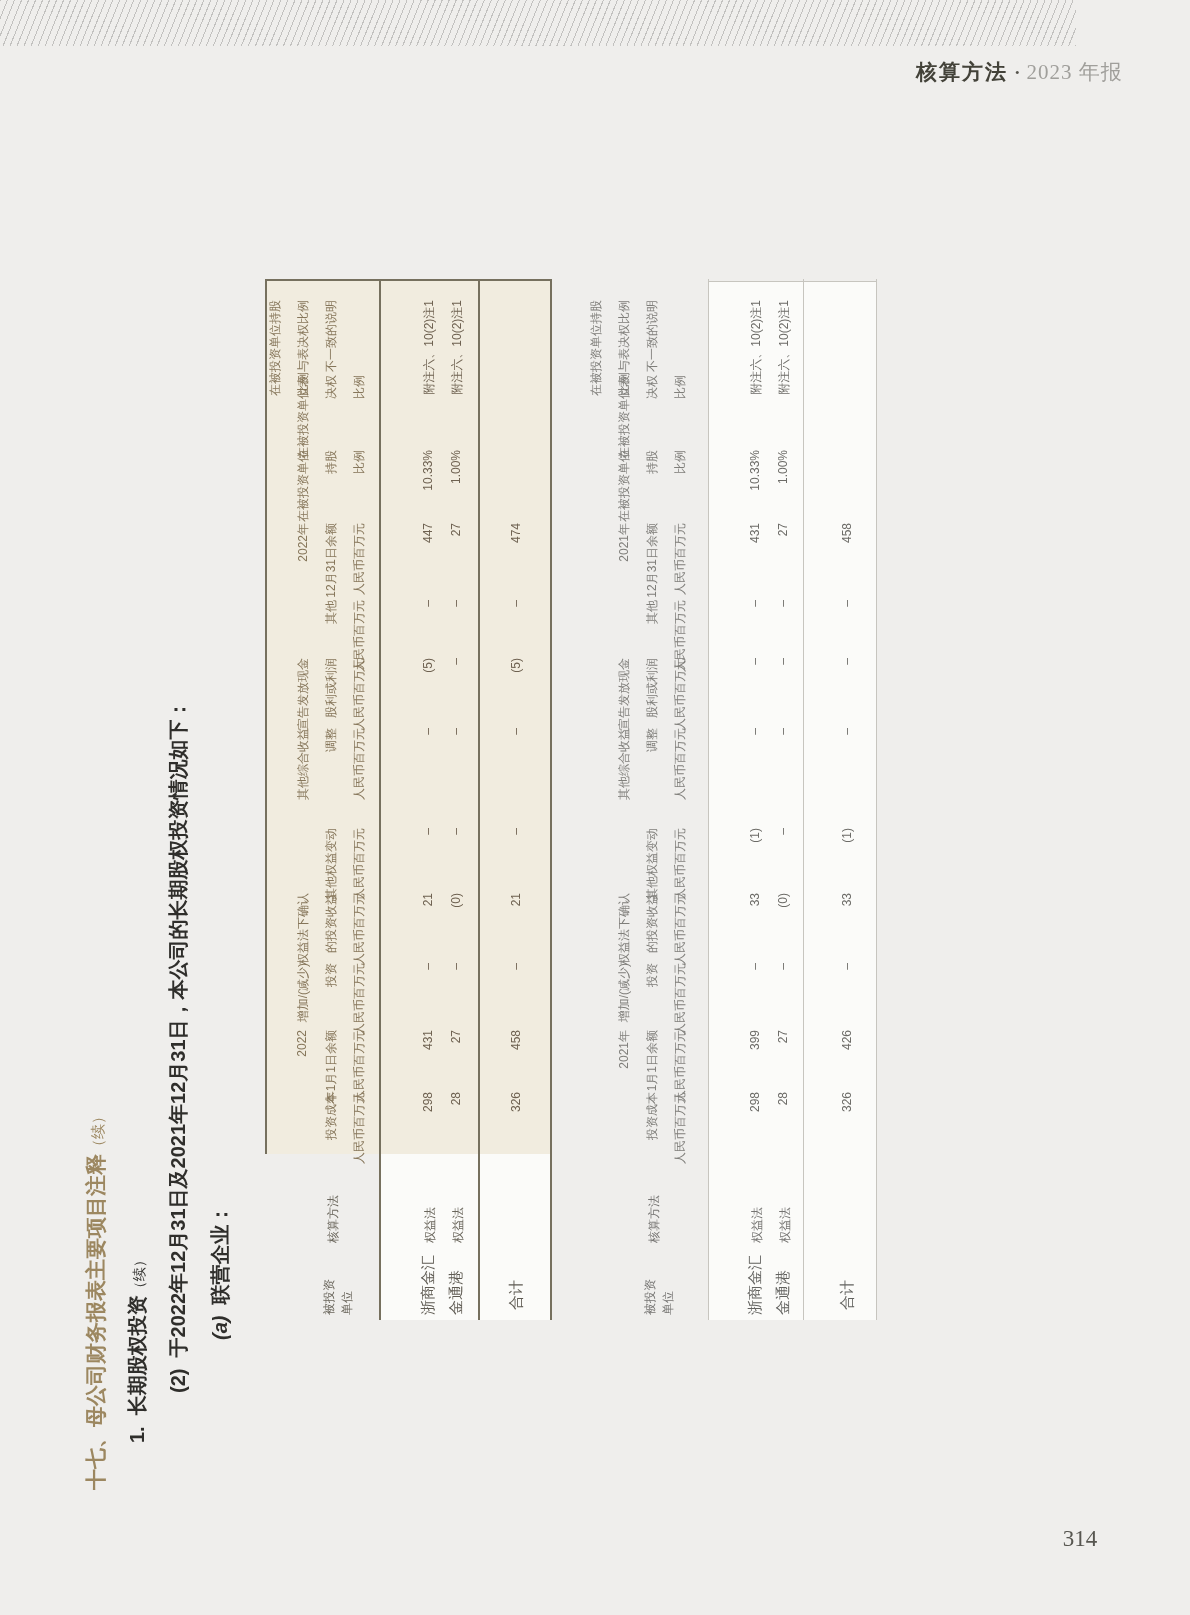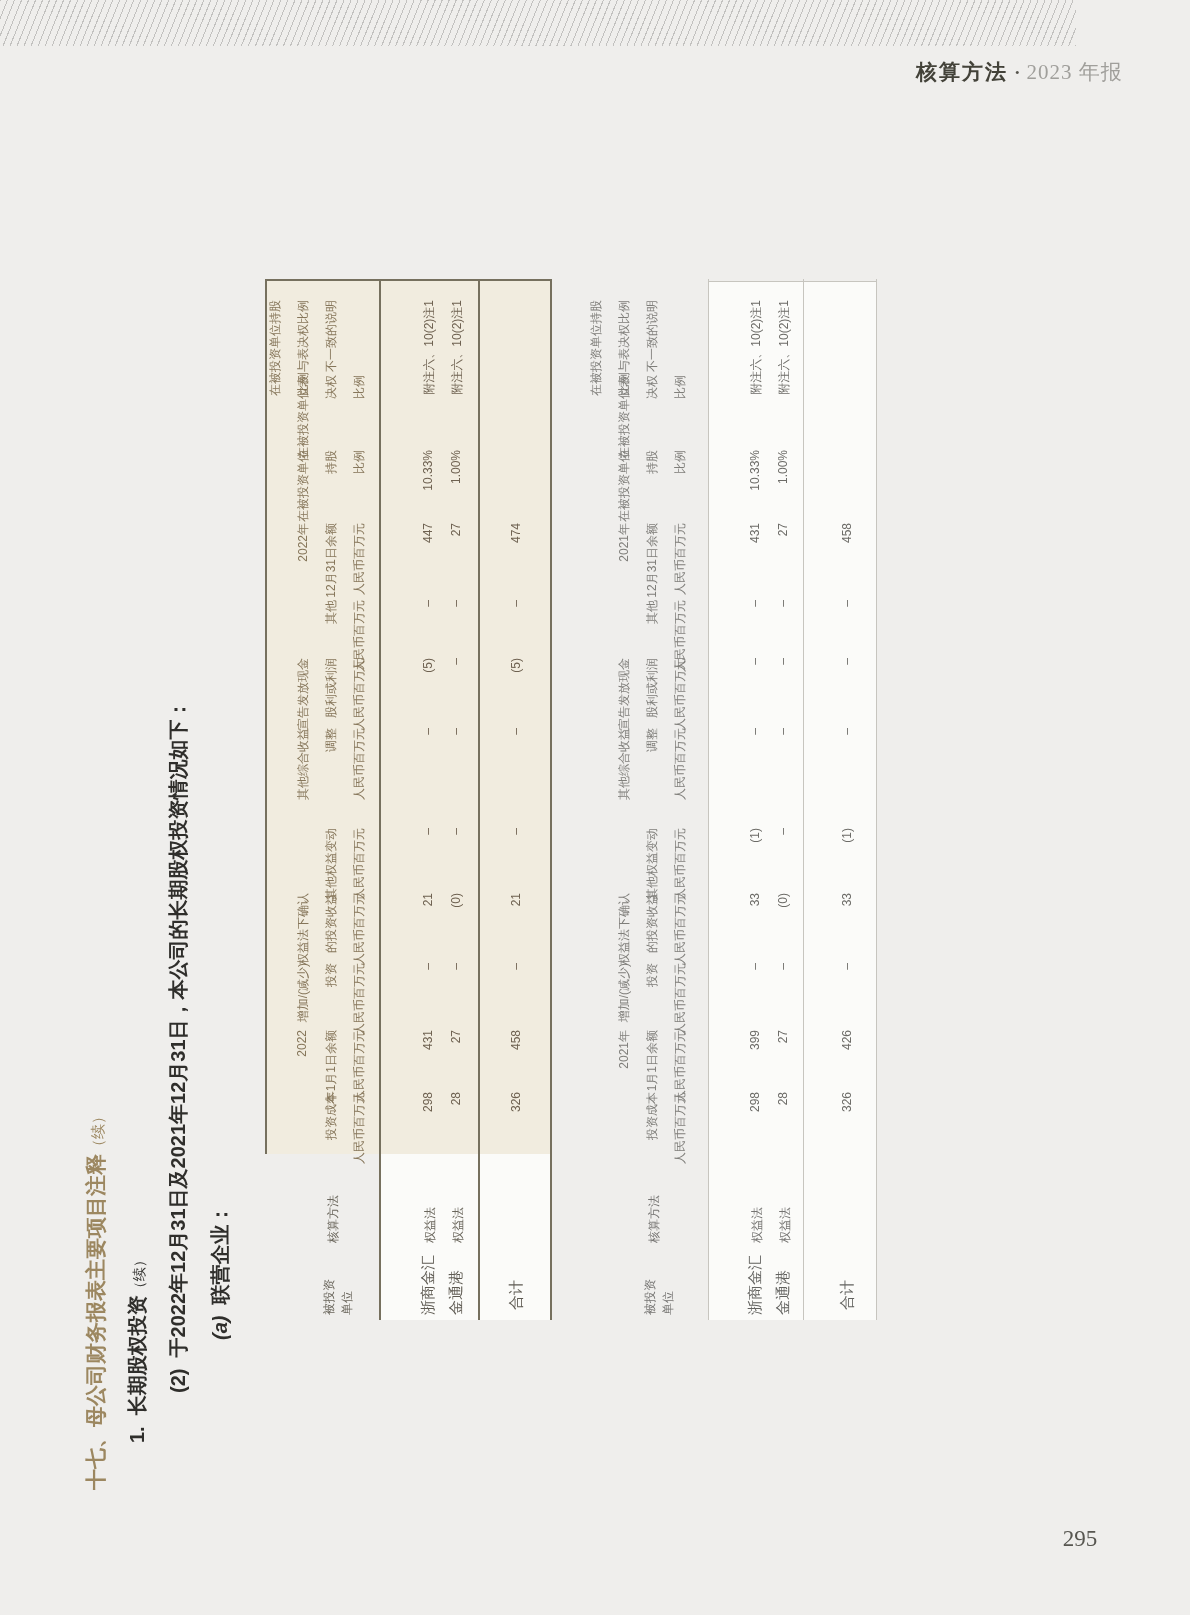--- a/index.html
+++ b/index.html
@@ -228,13 +228,13 @@
       <div class="val v2" style="left: 317px; top: 760px; width: 220px;">–</div>
       <div class="val v2" style="left: 387px; top: 760px; width: 220px;">33</div>
       <div class="val v2" style="left: 452px; top: 760px; width: 220px;">(1)</div>
       <div class="val v2" style="left: 552px; top: 760px; width: 220px;">–</div>
       <div class="val v2" style="left: 622px; top: 760px; width: 220px;">–</div>
       <div class="val v2" style="left: 680px; top: 760px; width: 220px;">–</div>
       <div class="val v2" style="left: 757px; top: 760px; width: 220px;">458</div>
     </div>
 </div>
 
-<div class="pagenum">295</div>
+<div class="pagenum">314</div>
 
 </body></html>

